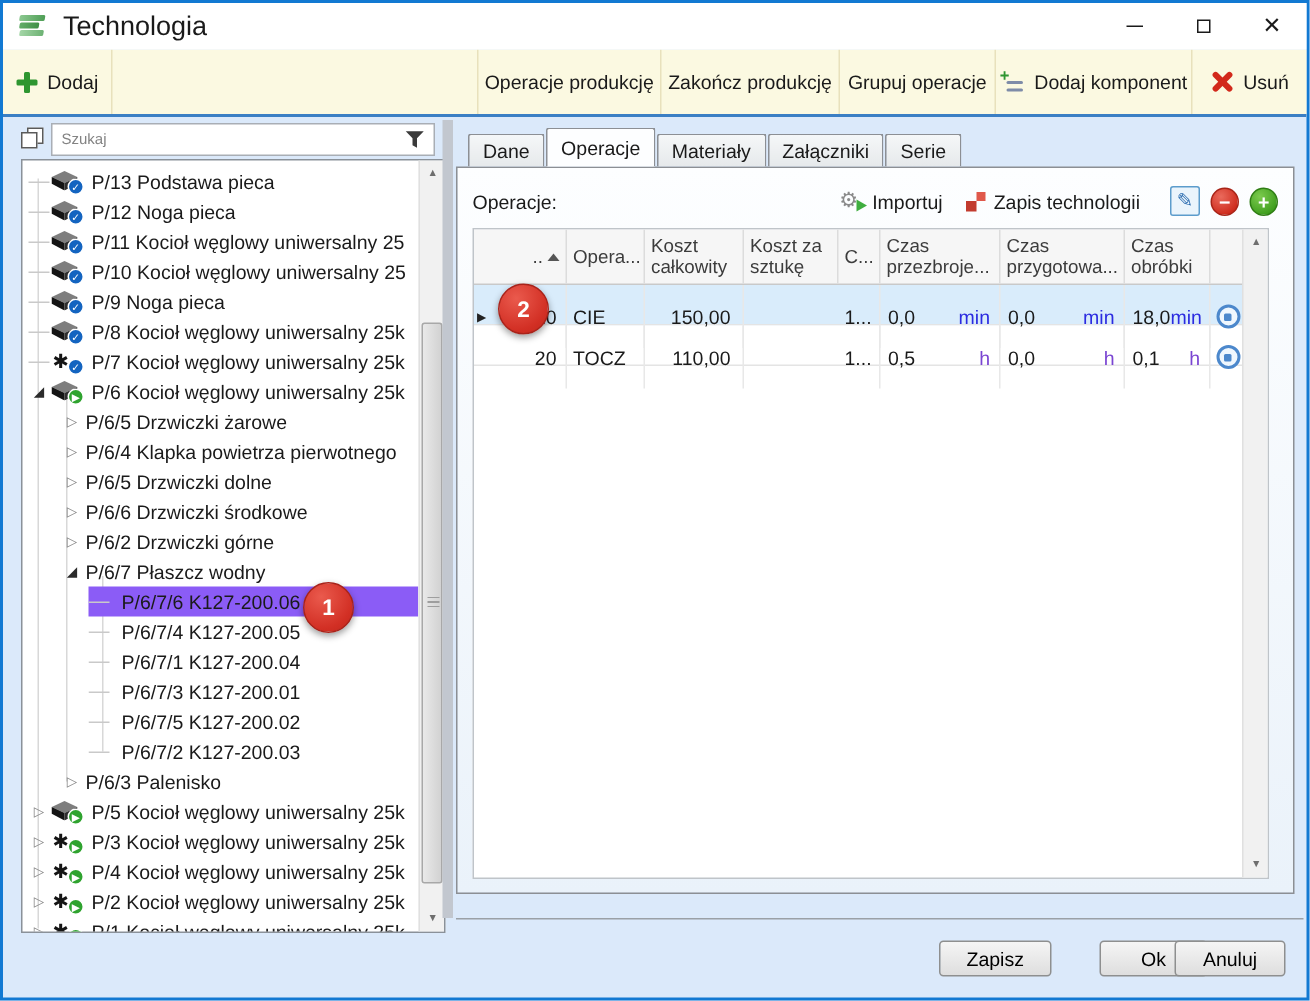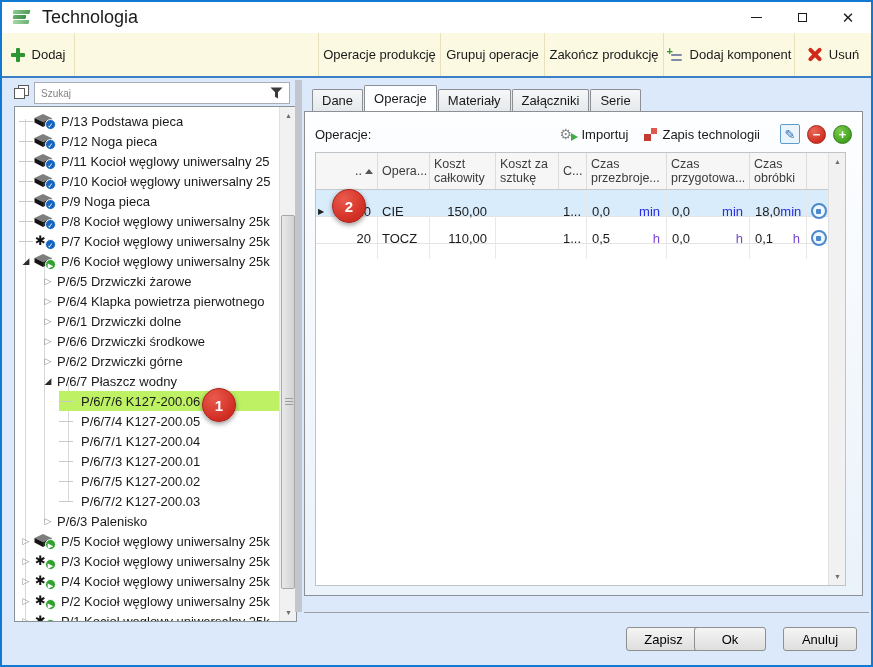--- a/index.html
+++ b/index.html
@@ -68,21 +68,21 @@
   .dash { flex:none; width:14px; height:0; border-top:1px solid #C9C9C9; }
   .nicon { flex:none; position:relative; width:25px; height:18px; margin-left:1px; }
   .nicon svg { position:absolute; left:0; top:2px; }
   .nicon .star { position:absolute; left:1px; top:1px; font-size:13px; color:#141414; }
   .badge { position:absolute; left:11px; top:7px; width:11px; height:11px; border-radius:50%;
            color:#fff; font-size:7px; line-height:11px; text-align:center; font-weight:bold; }
   .badge.check { background:#1464C0; border:1px solid #fff; }
   .badge.play  { background:#2FA32F; border:1px solid #fff; }
   .tree-item .inner { flex:1; height:100%; display:flex; align-items:center; gap:4px; min-width:0; overflow:hidden; }
   .tree-item .inner .dash { margin-right:2px; }
-  .tree-item.selected .inner { background:#bef264; }
+  .tree-item.selected .inner { background:#8b5cf6; }
   .lbl { overflow:hidden; text-overflow:clip; padding-left:2px; }
 
   
   .ann { position:absolute; width:34px; height:34px; border-radius:50%;
     background:radial-gradient(circle at 35% 28%, #EA5A4D, #D22F24 68%, #BE271C);
     border:1px solid #A8231A; box-shadow:0 2px 5px rgba(0,0,0,.4);
     color:#fff; font-size:15px; font-weight:bold; display:flex; align-items:center; justify-content:center; z-index:30; }
   .ann-tree { left:187px; top:-3px; }
   .ann-table { left:16px; top:36px; }
 
@@ -145,21 +145,21 @@
   .unit-blue { color:#2B2BE0; } .unit-violet { color:#7A45D2; }
   .cell.c-detail { justify-content:center; padding:0; border-right:none; }
   .detail-btn { width:16px; height:16px; border-radius:50%; border:2px solid #4C88CC; background:#EFF7FE;
     display:flex; align-items:center; justify-content:center; }
   .detail-btn i { display:block; width:5px; height:5px; background:#4C88CC; border-radius:1px; }
 
   
   .footer-divider { position:absolute; left:300px; right:0; top:532px; height:0; border-top:1px solid #9AA0A6; }
   .fbtn { position:absolute; top:547px; height:24px; font-family:inherit; font-size:13px;
     border:1px solid #8E8F8F; border-radius:3px; background:linear-gradient(#F5F5F5,#DEDEDE); color:#000; }
-  .fbtn-zapisz { left:622px; width:75px; } .fbtn-ok { left:690px; width:72px; } .fbtn-anuluj { left:779px; width:74px; }
+  .fbtn-zapisz { left:622px; width:75px; } .fbtn-ok { left:729px; width:72px; } .fbtn-anuluj { left:779px; width:74px; }
 </style>
 </head>
 <body>
 
 <div id="window">
 
   <div class="titlebar">
     <span class="app-icon">
         <i></i>
         <i></i>
@@ -181,25 +181,25 @@
 
   <div class="toolbar">
     <div class="tb-btn tb-dodaj">
       <span class="plus-ico"></span>
       <span>Dodaj</span>
     </div>
     <div class="tb-spacer"></div>
     <div class="tb-btn tb-przerwij">
       <span>Operacje produkcję</span>
     </div>
+    <div class="tb-btn tb-zakoncz">
+      <span>Zakończ produkcję</span>
+    </div>
     <div class="tb-btn tb-grupuj">
       <span>Grupuj operacje</span>
-    </div>
-    <div class="tb-btn tb-zakoncz">
-      <span>Zakończ produkcję</span>
     </div>
     <div class="tb-btn tb-komponent">
       <span class="addcomp-ico">
           <span class="p">+</span>
           <span class="b1"></span>
           <span class="b2"></span>
         </span>
       <span>Dodaj komponent</span>
     </div>
     <div class="tb-btn tb-usun">
@@ -350,21 +350,21 @@
             <span class="indent"></span>
             <span class="arrow col">▷</span>
             <span class="inner">
               <span class="lbl">P/6/4 Klapka powietrza pierwotnego</span>
             </span>
           </div>
           <div class="tree-item lvl1">
             <span class="indent"></span>
             <span class="arrow col">▷</span>
             <span class="inner">
-              <span class="lbl">P/6/1 Drzwiczki dolne</span>
+              <span class="lbl">P/6/5 Drzwiczki dolne</span>
             </span>
           </div>
           <div class="tree-item lvl1">
             <span class="indent"></span>
             <span class="arrow col">▷</span>
             <span class="inner">
               <span class="lbl">P/6/6 Drzwiczki środkowe</span>
             </span>
           </div>
           <div class="tree-item lvl1">

